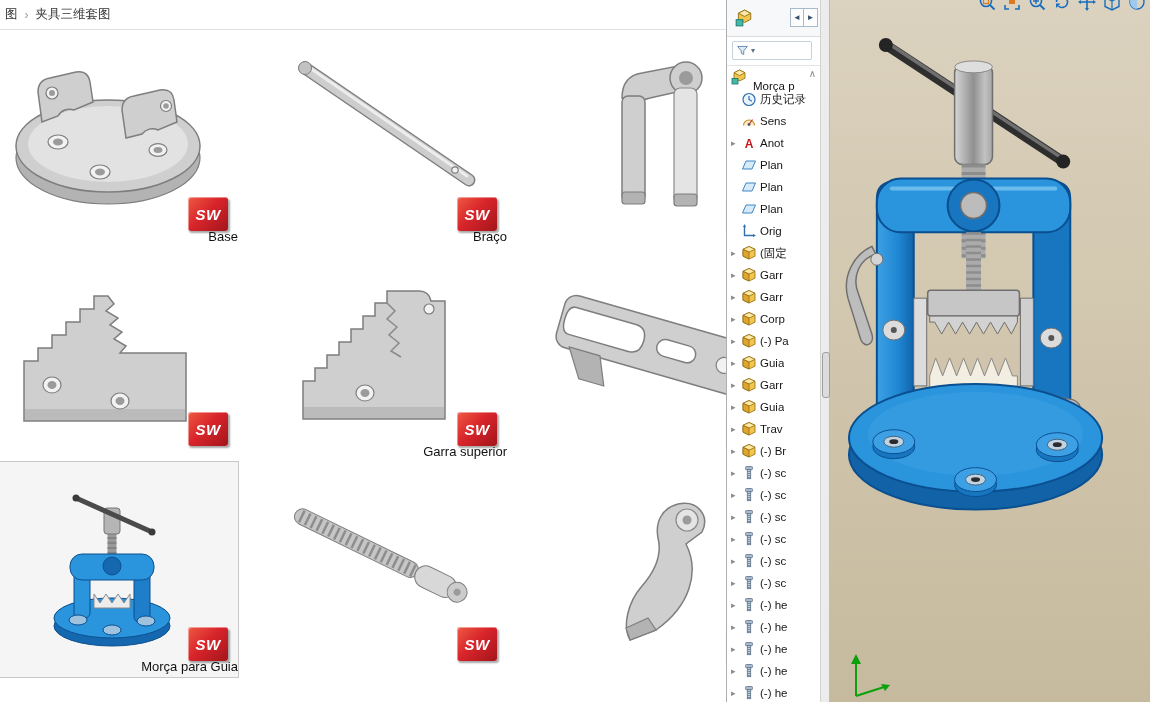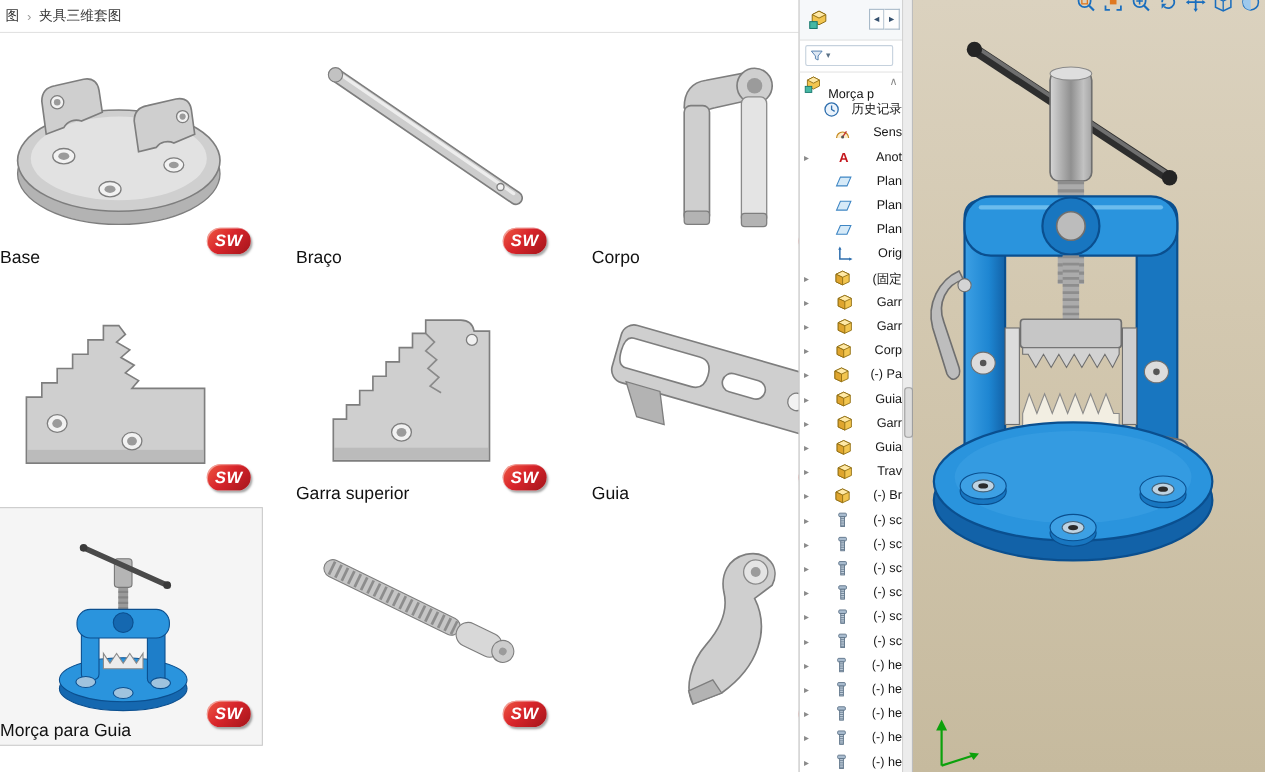--- a/index.html
+++ b/index.html
@@ -8,23 +8,23 @@
 
   
   #gallery{position:absolute;left:0;top:0;width:830px;height:702px;background:#fff;}
   #breadcrumb{position:absolute;left:0;top:0;width:726px;height:30px;border-bottom:1px solid #e2e2e2;
     display:flex;align-items:center;gap:7px;padding-left:5px;font-size:12.5px;color:#333;box-sizing:border-box;}
   #breadcrumb .sep{color:#9a9a9a;font-size:12px;}
   #grid{position:absolute;left:0;top:32px;display:grid;grid-template-columns:238px 238px 238px;column-gap:31px;width:776px;}
   .cell{position:relative;width:238px;height:215px;}
   .cell.selected{background:#f5f5f5;outline:1px solid #c9c9c9;}
   .thumb{position:absolute;left:0;top:0;width:238px;height:192px;}
-  .plabel{position:absolute;left:0;right:0;bottom:3px;text-align:left;font-size:16px;color:#111;
+  .plabel{position:absolute;left:0;right:0;bottom:3px;text-align:right;font-size:13px;color:#111;
     white-space:nowrap;overflow:hidden;}
-  .sw-badge{position:absolute;right:10px;bottom:16px;width:40px;height:24px;border-radius:15px;
+  .sw-badge{position:absolute;right:10px;bottom:16px;width:40px;height:34px;border-radius:3px;
     background:linear-gradient(135deg,#ef5a43 0%,#d8252b 45%,#a3151b 100%);
     box-shadow:inset 1px 1px 0 rgba(255,255,255,.45),1.5px 2px 2px rgba(0,0,0,.35);
     display:flex;align-items:center;justify-content:center;color:#fff;font-weight:bold;font-style:italic;
     font-size:15px;letter-spacing:.5px;}
   .p-fill{fill:#cfcfcf;stroke:#7e7e7e;stroke-width:1.5;}
   .p-dark{fill:#b3b3b3;stroke:#7e7e7e;stroke-width:1.2;}
   .p-light{fill:#e4e4e4;stroke:#8a8a8a;stroke-width:1.2;}
   .p-hole{fill:#f2f2f2;stroke:#7e7e7e;stroke-width:1.2;}
   .p-holein{fill:#9b9b9b;stroke:none;}
 
@@ -39,21 +39,21 @@
   .navbtn + .navbtn{border-left:none;}
   .fm-filter{position:relative;height:28px;border-bottom:1px solid #e4e4e4;background:#fff;}
   .filter-box{position:absolute;left:5px;top:4px;width:80px;height:19px;border:1px solid #c5d1dd;border-radius:2px;
     background:#fff;display:flex;align-items:center;gap:2px;padding-left:3px;box-sizing:border-box;}
   .fdrop{font-size:8px;color:#5b7186;}
   .troot{display:flex;align-items:center;height:22px;padding-left:4px;font-size:11.5px;color:#111;position:relative;}
   .troot .tlabel{margin-left:3px;white-space:nowrap;overflow:hidden;margin-top:17px;}
   .tscroll{position:absolute;right:4px;top:2px;color:#8a8a8a;font-size:10px;}
   #tree-items{position:relative;}
   .trow{display:flex;align-items:center;height:22px;padding-left:4px;font-size:11.5px;color:#161616;
-    white-space:nowrap;overflow:hidden;justify-content:space-between;}
+    white-space:nowrap;overflow:hidden;}
   .tarrow{width:10px;color:#8a8a8a;font-size:9px;flex:0 0 10px;}
   .ticon{width:16px;height:16px;flex:0 0 16px;margin-right:3px;}
   .ticon svg,.fm-tab-icon svg{width:100%;height:100%;display:block;}
   .tlabel{overflow:hidden;}
 
   #splitter{position:absolute;left:93px;top:0;width:10px;height:702px;background:#ececec;
     border-left:1px solid #d2d2d2;border-right:1px solid #bdbdbd;box-sizing:border-box;}
   #splitter-handle{position:absolute;left:1px;top:352px;width:6px;height:44px;background:#dcdcdc;
     border:1px solid #9f9f9f;border-radius:3px;}
 

